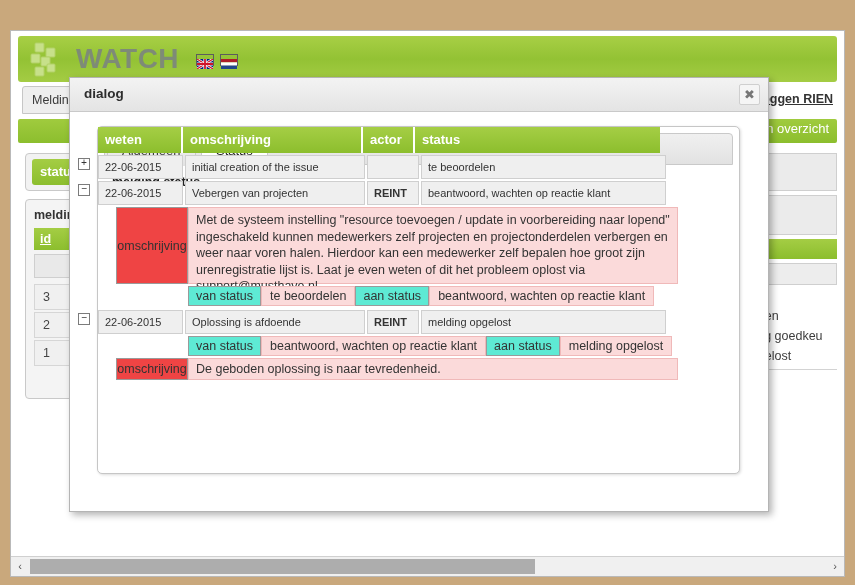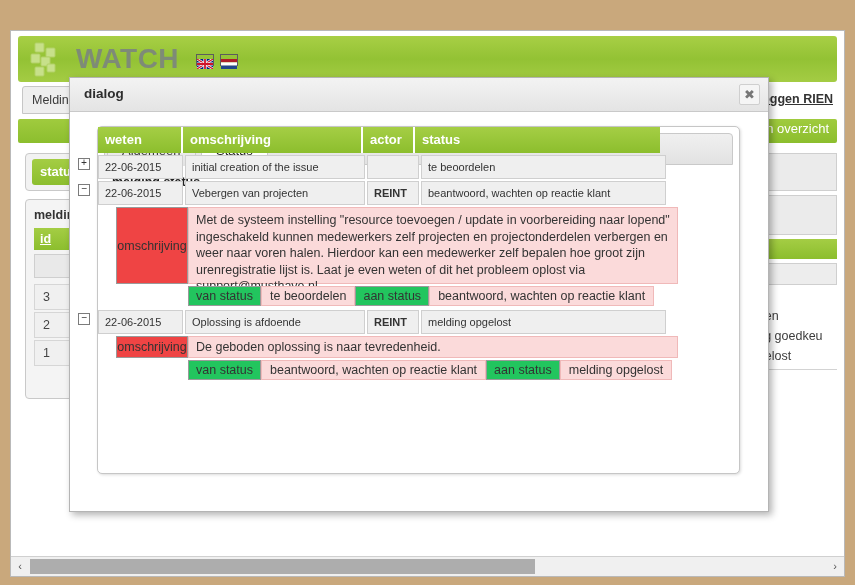--- a/index.html
+++ b/index.html
@@ -214,21 +214,21 @@
   .pink-label {
     display:inline-block; background:#ef4444; border:1px solid #9a9a9a;
     font-size:12.5px; color:#333; text-align:center; vertical-align:top;
   }
   .pink-body {
     display:inline-block; background:#fbdada; border:1px solid #f0b9b9;
     font-size:12.5px; color:#333; vertical-align:top; padding:4px 7px;
     line-height:16.5px;
   }
   .pill-key {
-    display:inline-block; background:#22c55e; border:1px solid #9a9a9a;
+    display:inline-block; background:#5eead4; border:1px solid #9a9a9a;
     font-size:12.5px; color:#333; padding:2px 7px; vertical-align:top;
   }
   .pill-val {
     display:inline-block; background:#fbdada; border:1px solid #f0b9b9;
     font-size:12.5px; color:#333; padding:2px 8px; vertical-align:top;
   }
 </style>
 </head>
 <body>
 
@@ -346,26 +346,26 @@
 
             <div class="sub" style="padding-left:90px;">
               <div class="pill-key">van status</div><div class="pill-val">te beoordelen</div><div class="pill-key">aan status</div><div class="pill-val">beantwoord, wachten op reactie klant</div>
             </div>
 
             <div class="trow" style="margin-top:4px;">
               <div class="toggle">−</div>
               <div class="data-cell c-datum">22-06-2015</div><div class="data-cell c-samen">Oplossing is afdoende</div><div class="data-cell c-actor">REINT</div><div class="data-cell c-status">melding opgelost</div>
             </div>
 
+            <div class="sub" style="padding-left:90px;">
+              <div class="pill-key">van status</div><div class="pill-val">beantwoord, wachten op reactie klant</div><div class="pill-key">aan status</div><div class="pill-val">melding opgelost</div>
+            </div>
+
             <div class="sub" style="padding-left:18px;">
               <div class="pink-label" style="width:72px;height:22px;line-height:21px;">omschrijving</div><div class="pink-body" style="width:490px;height:22px;padding:2px 7px;">De geboden oplossing is naar tevredenheid.</div>
-            </div>
-
-            <div class="sub" style="padding-left:90px;">
-              <div class="pill-key">van status</div><div class="pill-val">beantwoord, wachten op reactie klant</div><div class="pill-key">aan status</div><div class="pill-val">melding opgelost</div>
             </div>
 
           </div>
         </div>
       </div>
     </div>
 
     <div id="hscroll">
       <div id="hs-left">‹</div>
       <div id="hs-thumb"></div>

